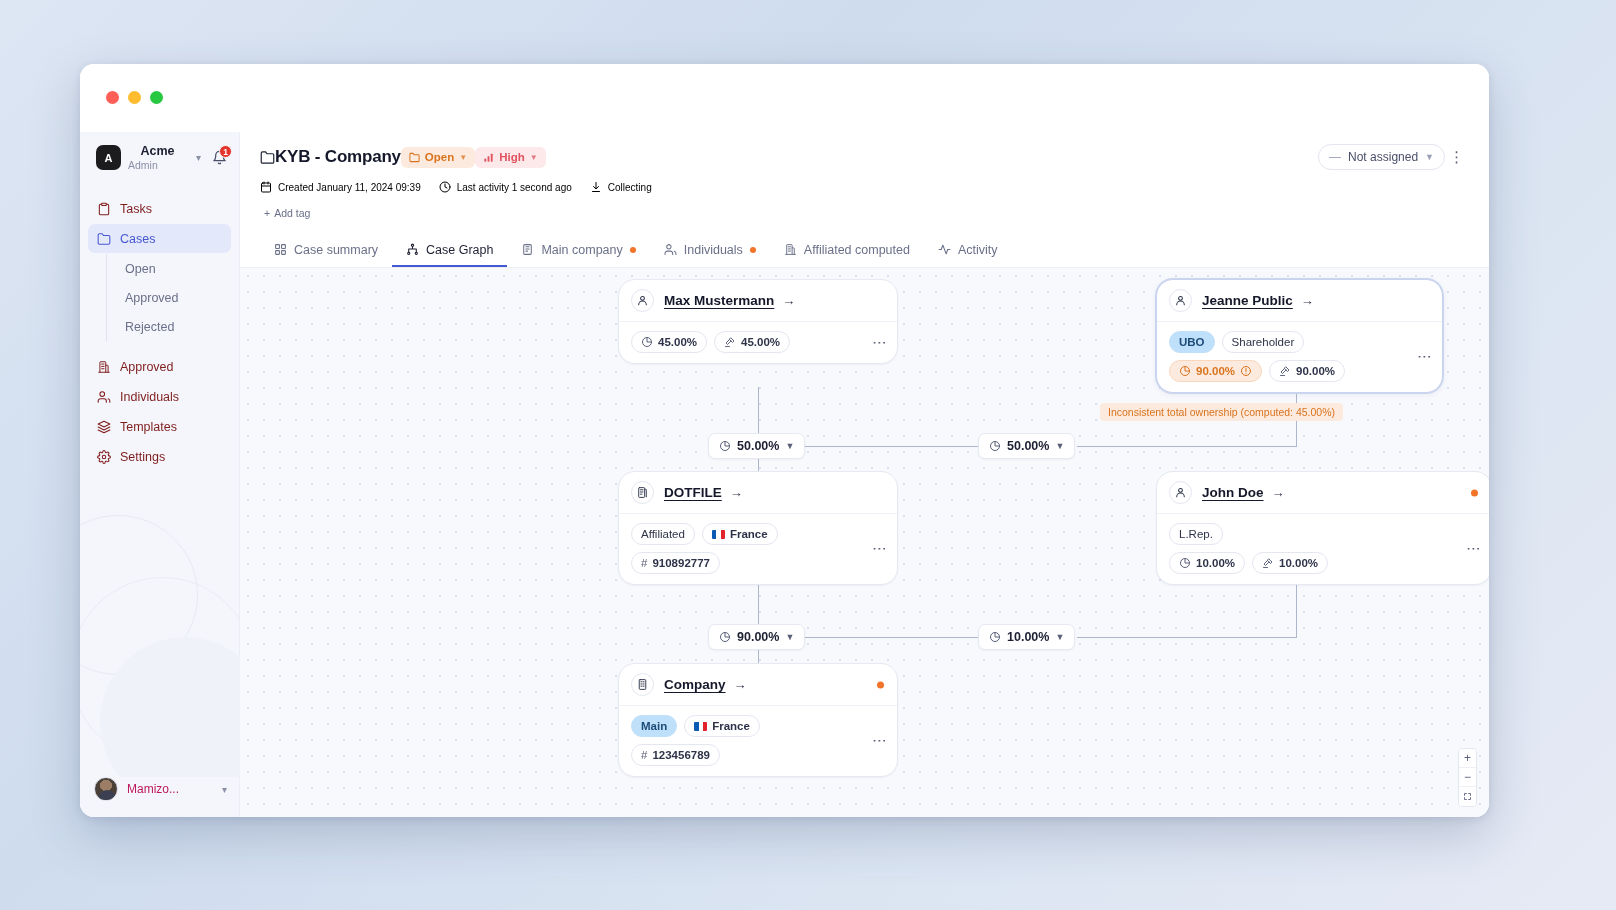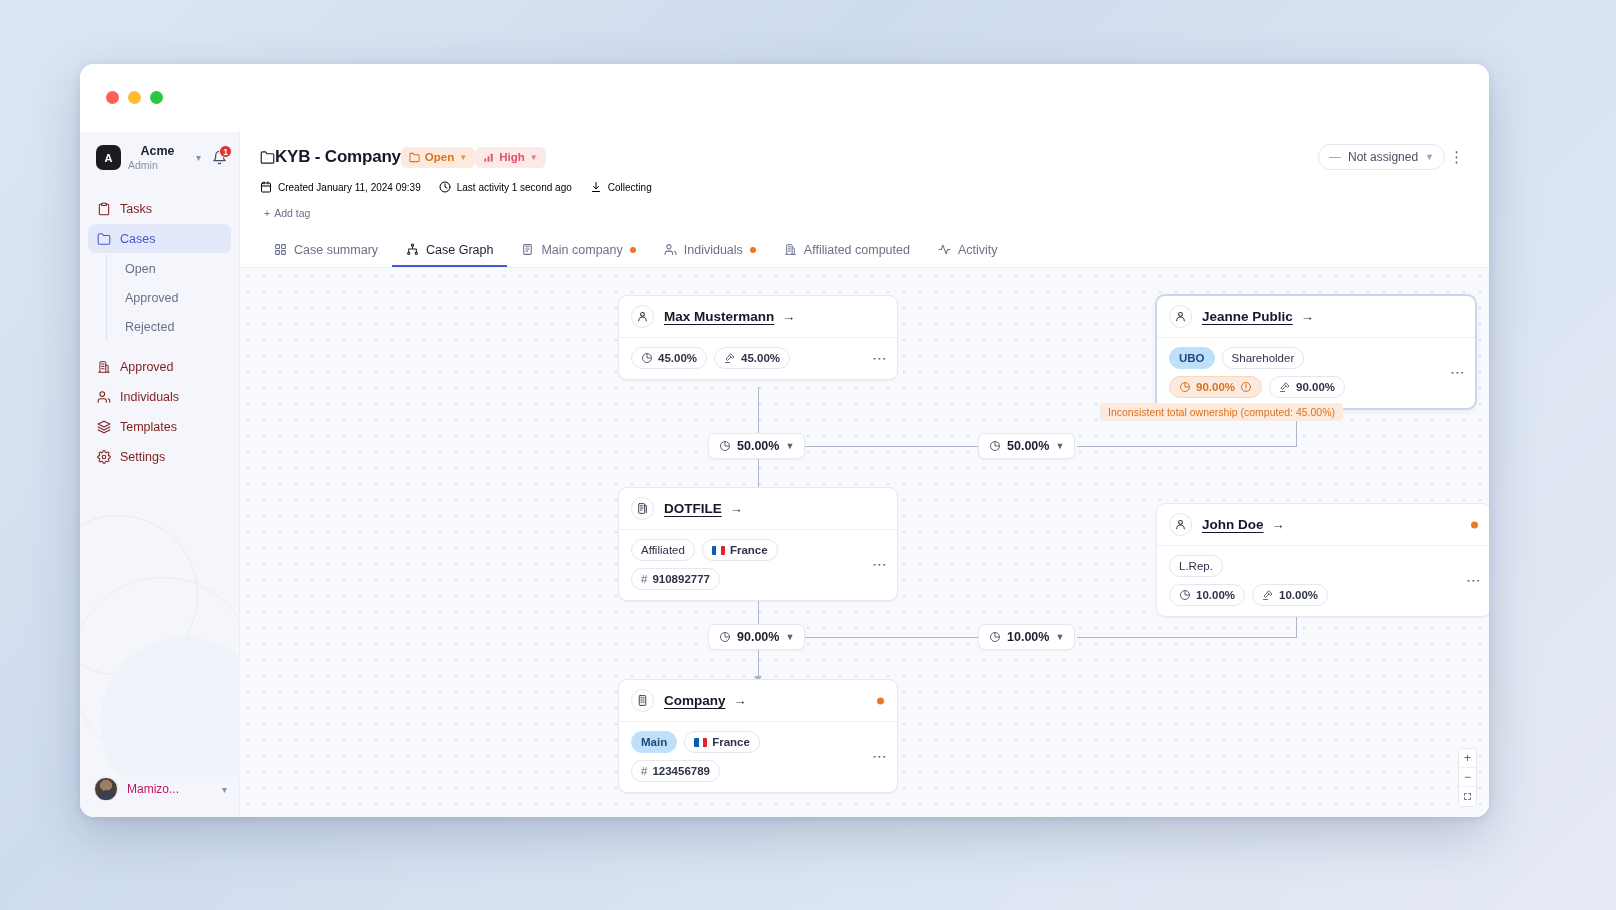--- a/index.html
+++ b/index.html
@@ -145,21 +145,21 @@
   .canvas {
     flex: 1 1 auto; position: relative; overflow: hidden;
     background-color: #f8f9fd;
     background-image: radial-gradient(#d9def0 1px, transparent 1.1px);
     background-size: 16px 16px;
   }
 
   
   .node {
     position: absolute; background: #fff; border: 1px solid #e6e9f2;
-    border-radius: 9px; box-shadow: 0 1px 2px rgba(30,40,80,.05); margin-top: 16px;
+    border-radius: 17px; box-shadow: 0 1px 2px rgba(30,40,80,.05);
   }
   .node.hl { border-color: #c9d4ee; box-shadow: 0 0 0 1px #c9d4ee, 0 2px 6px rgba(40,60,120,.08); }
   .node-head {
     display: flex; align-items: center; gap: 10px;
     padding: 9px 12px; border-bottom: 1px solid #eef0f6; position: relative;
   }
   .node-ic {
     width: 23px; height: 23px; border-radius: 50%; border: 1px solid #e3e6f0;
     display: flex; align-items: center; justify-content: center; flex: 0 0 23px; color: #2b3047;
   }
@@ -546,21 +546,21 @@
                     <path d="M11 7L4 14l3 3 7-7"></path>
                     <path d="M3 21h8"></path>
                   </svg>
                 <span>45.00%</span>
               </span>
             </div>
             <span class="kebab-node">⋮</span>
           </div>
         </div>
 
-        <div class="node hl" style="left:916px; top:11px; width:320px;">
+        <div class="node hl" style="left:916px; top:11px; width:287px;">
           <div class="node-head">
             <span class="node-ic">
               <svg viewBox="0 0 24 24" fill="none" stroke="currentColor" stroke-width="1.9" stroke-linecap="round" stroke-linejoin="round">
                   <circle cx="12" cy="8" r="3.5"></circle>
                   <path d="M5 20a7 7 0 0 1 14 0"></path>
                 </svg>
             </span>
             <span class="node-title">Jeanne Public</span>
             <span class="arrow-ic">→</span>
           </div>
@@ -623,21 +623,21 @@
             <div class="chips chip-row2">
               <span class="chip strong">
                 <span style="color:#5a6078;font-weight:400;">#</span>
                 <span>910892777</span>
               </span>
             </div>
             <span class="kebab-node">⋮</span>
           </div>
         </div>
 
-        <div class="node" style="left:916px; top:219px; width:336px;">
+        <div class="node" style="left:916px; top:203px; width:336px;">
           <div class="node-head">
             <span class="node-ic">
               <svg viewBox="0 0 24 24" fill="none" stroke="currentColor" stroke-width="1.9" stroke-linecap="round" stroke-linejoin="round">
                   <circle cx="12" cy="8" r="3.5"></circle>
                   <path d="M5 20a7 7 0 0 1 14 0"></path>
                 </svg>
             </span>
             <span class="node-title">John Doe</span>
             <span class="arrow-ic">→</span>
             <span class="node-dot"></span>

